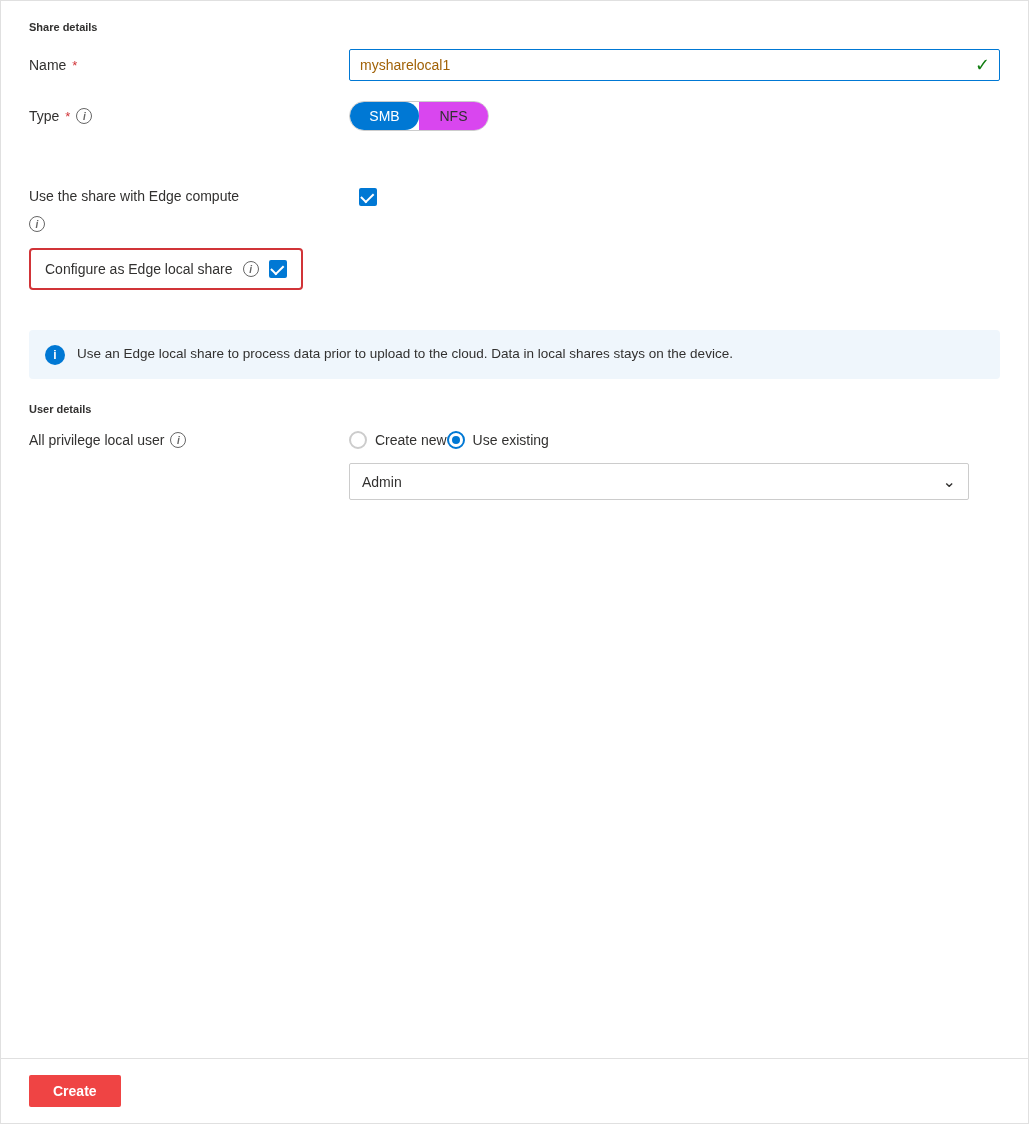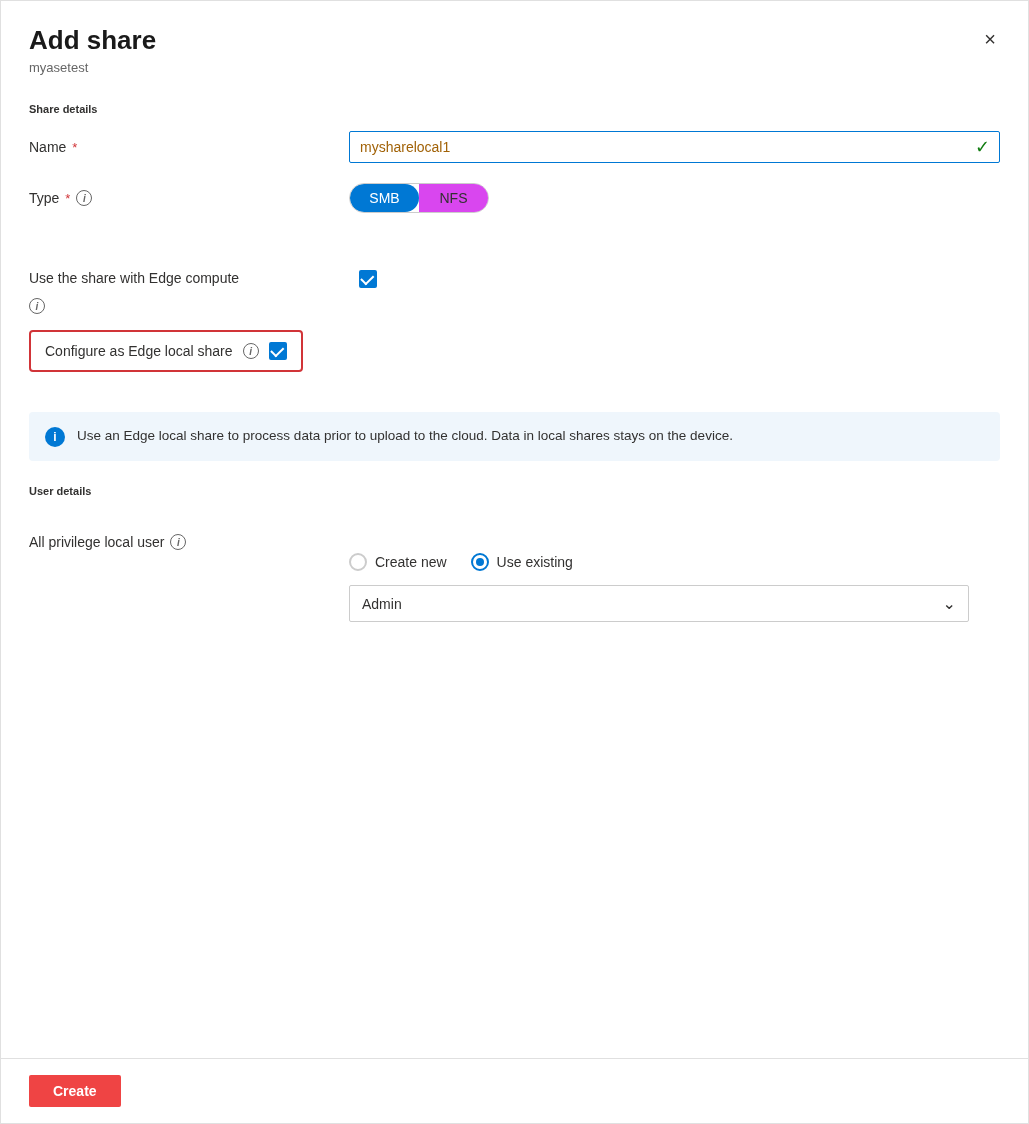--- a/index.html
+++ b/index.html
@@ -177,22 +177,20 @@
       margin-top: 1px;
     }
     .info-banner-text {
       font-size: 13.5px;
       color: #323130;
       line-height: 1.5;
     }
     
     .radio-group {
       display: flex;
-      gap: 24px;
-      margin-top: 40px;
     }
     .radio-option {
       display: flex;
       align-items: center;
       gap: 8px;
       cursor: pointer;
     }
     .radio-outer {
       width: 18px;
       height: 18px;
@@ -279,27 +277,20 @@
       display: flex;
       align-items: center;
       margin-bottom: 4px;
     }
   </style>
 </head>
 <body>
 
 <div class="dialog">
 
-  <div class="dialog-header">
-    <div>
-      <div class="dialog-title">Add share</div>
-      <div class="dialog-subtitle">myasetest</div>
-    </div>
-    <button class="close-btn">×</button>
-  </div>
 
   <div class="dialog-body">
 
     <div class="section-title">Share details</div>
 
     <div class="form-row">
       <div class="form-label">
         <span>Name</span>
         <span class="required-star">*</span>
       </div>

